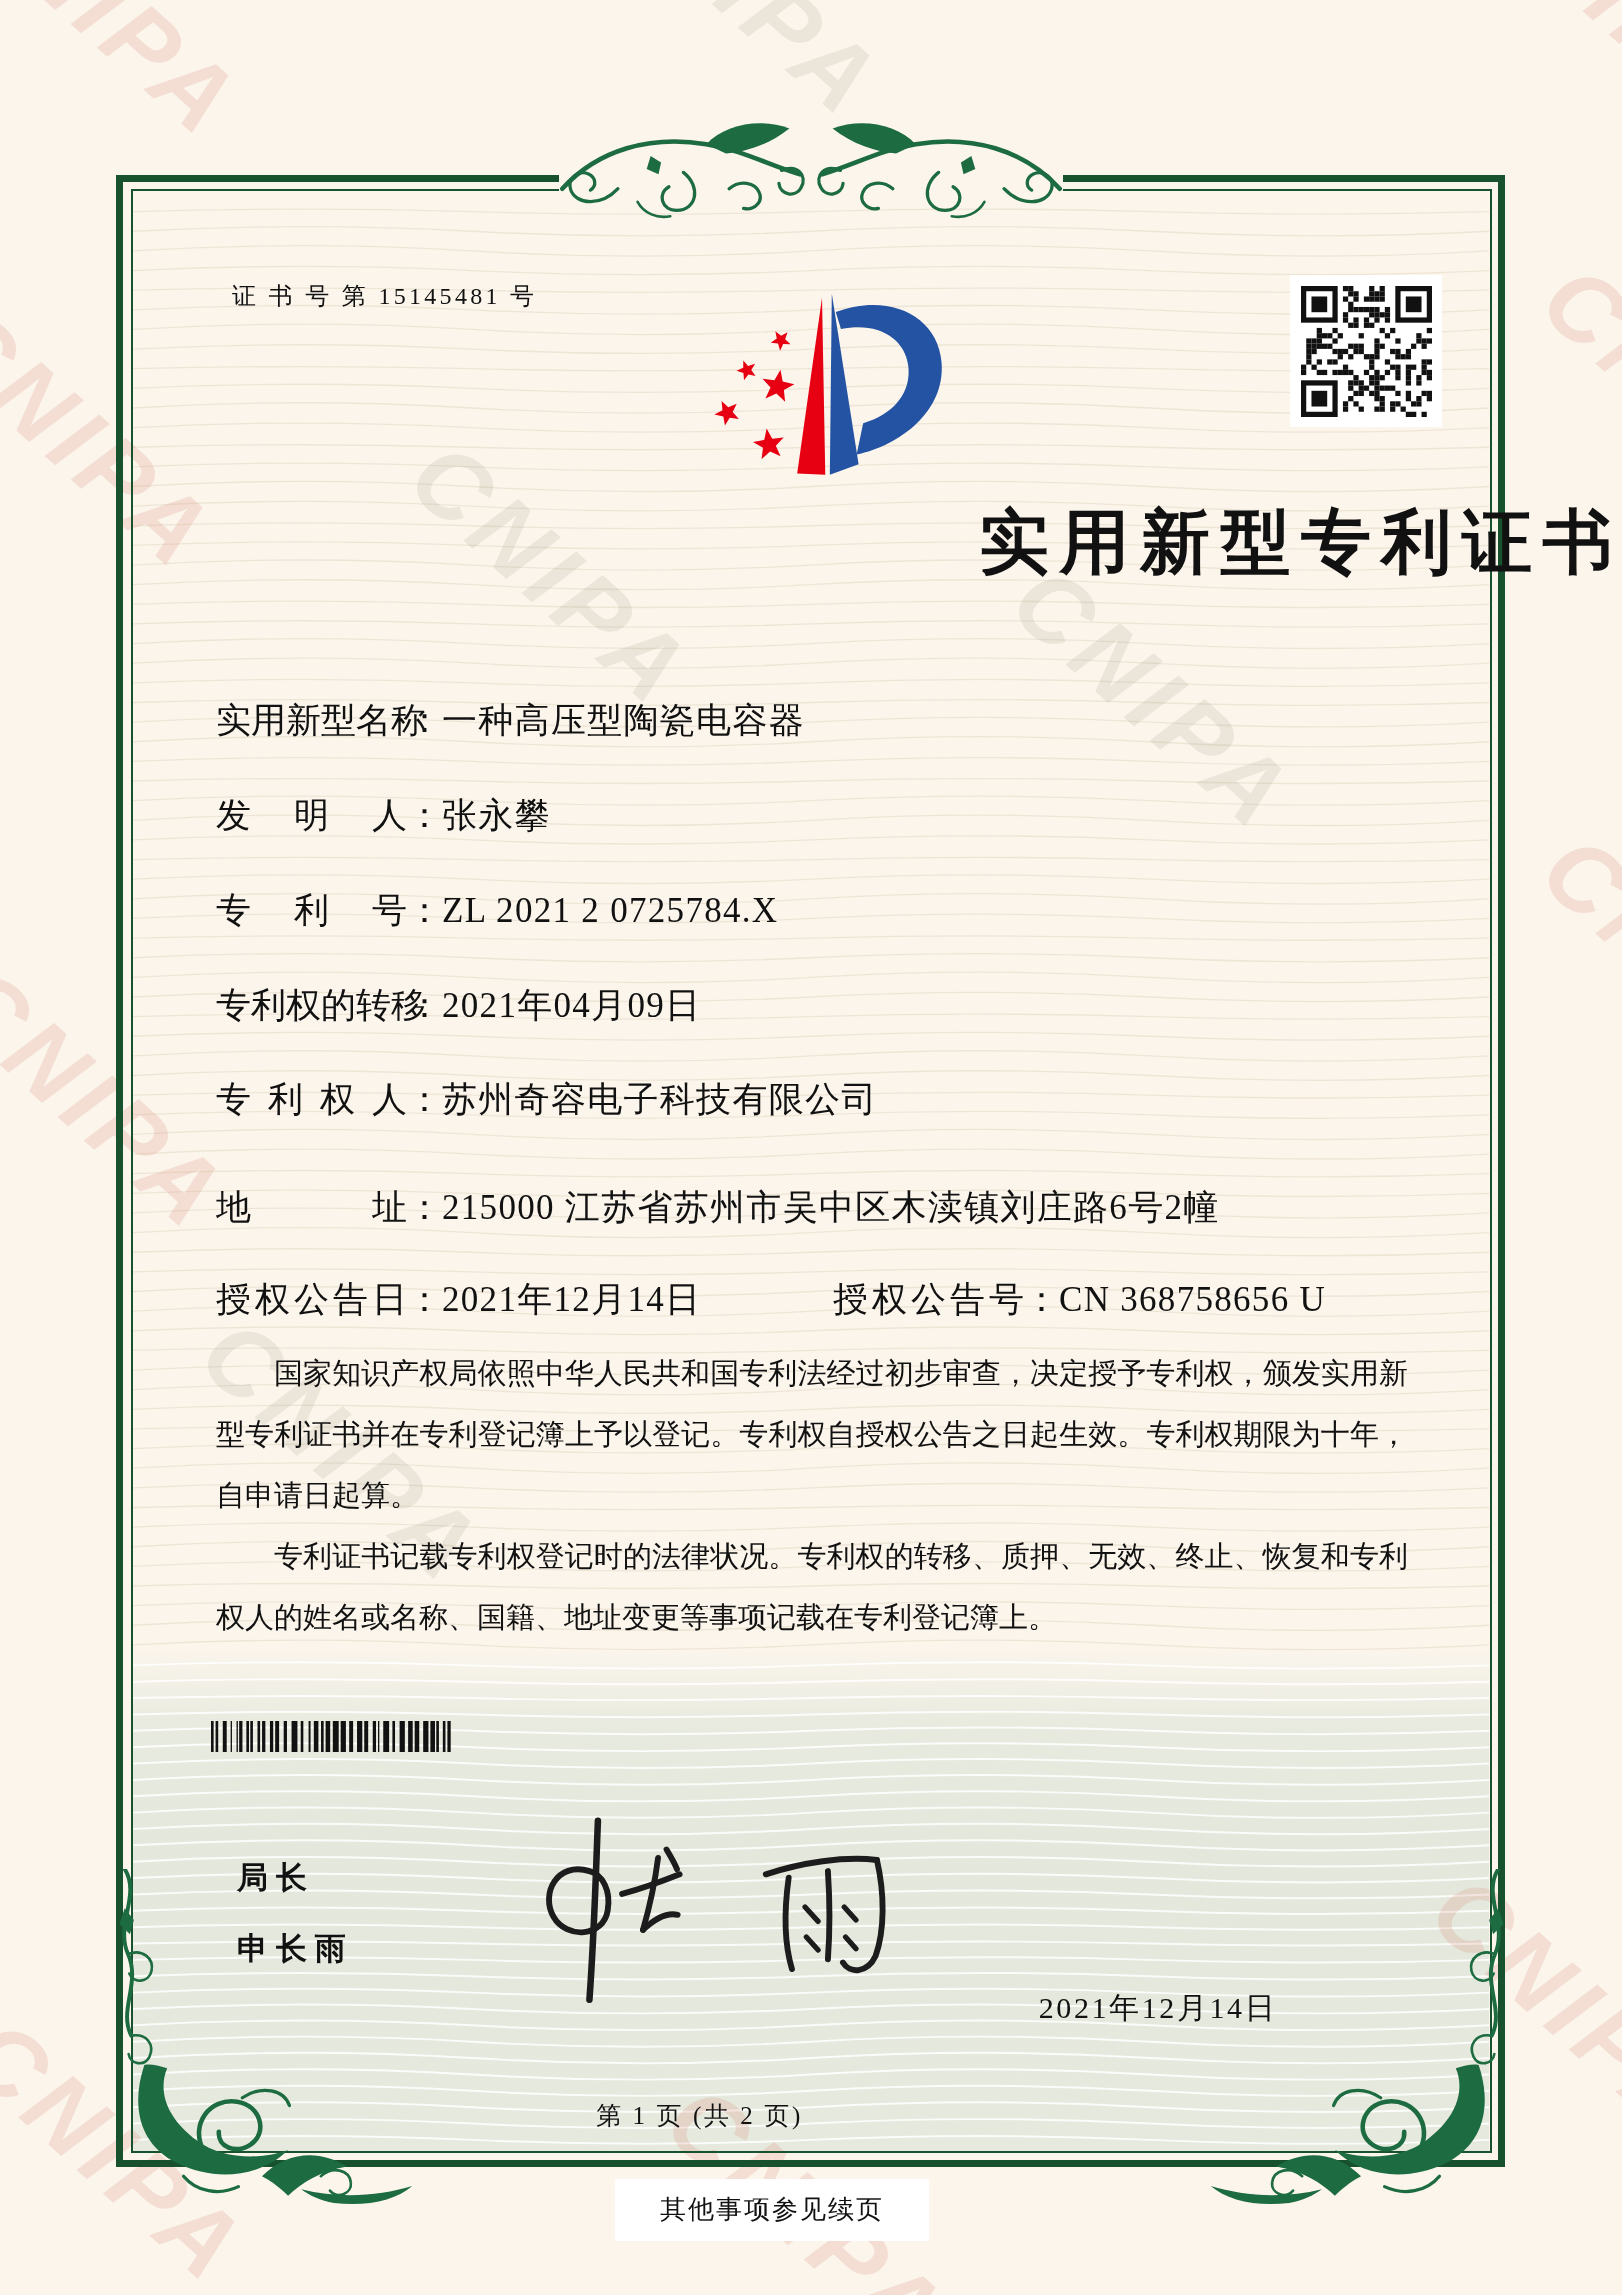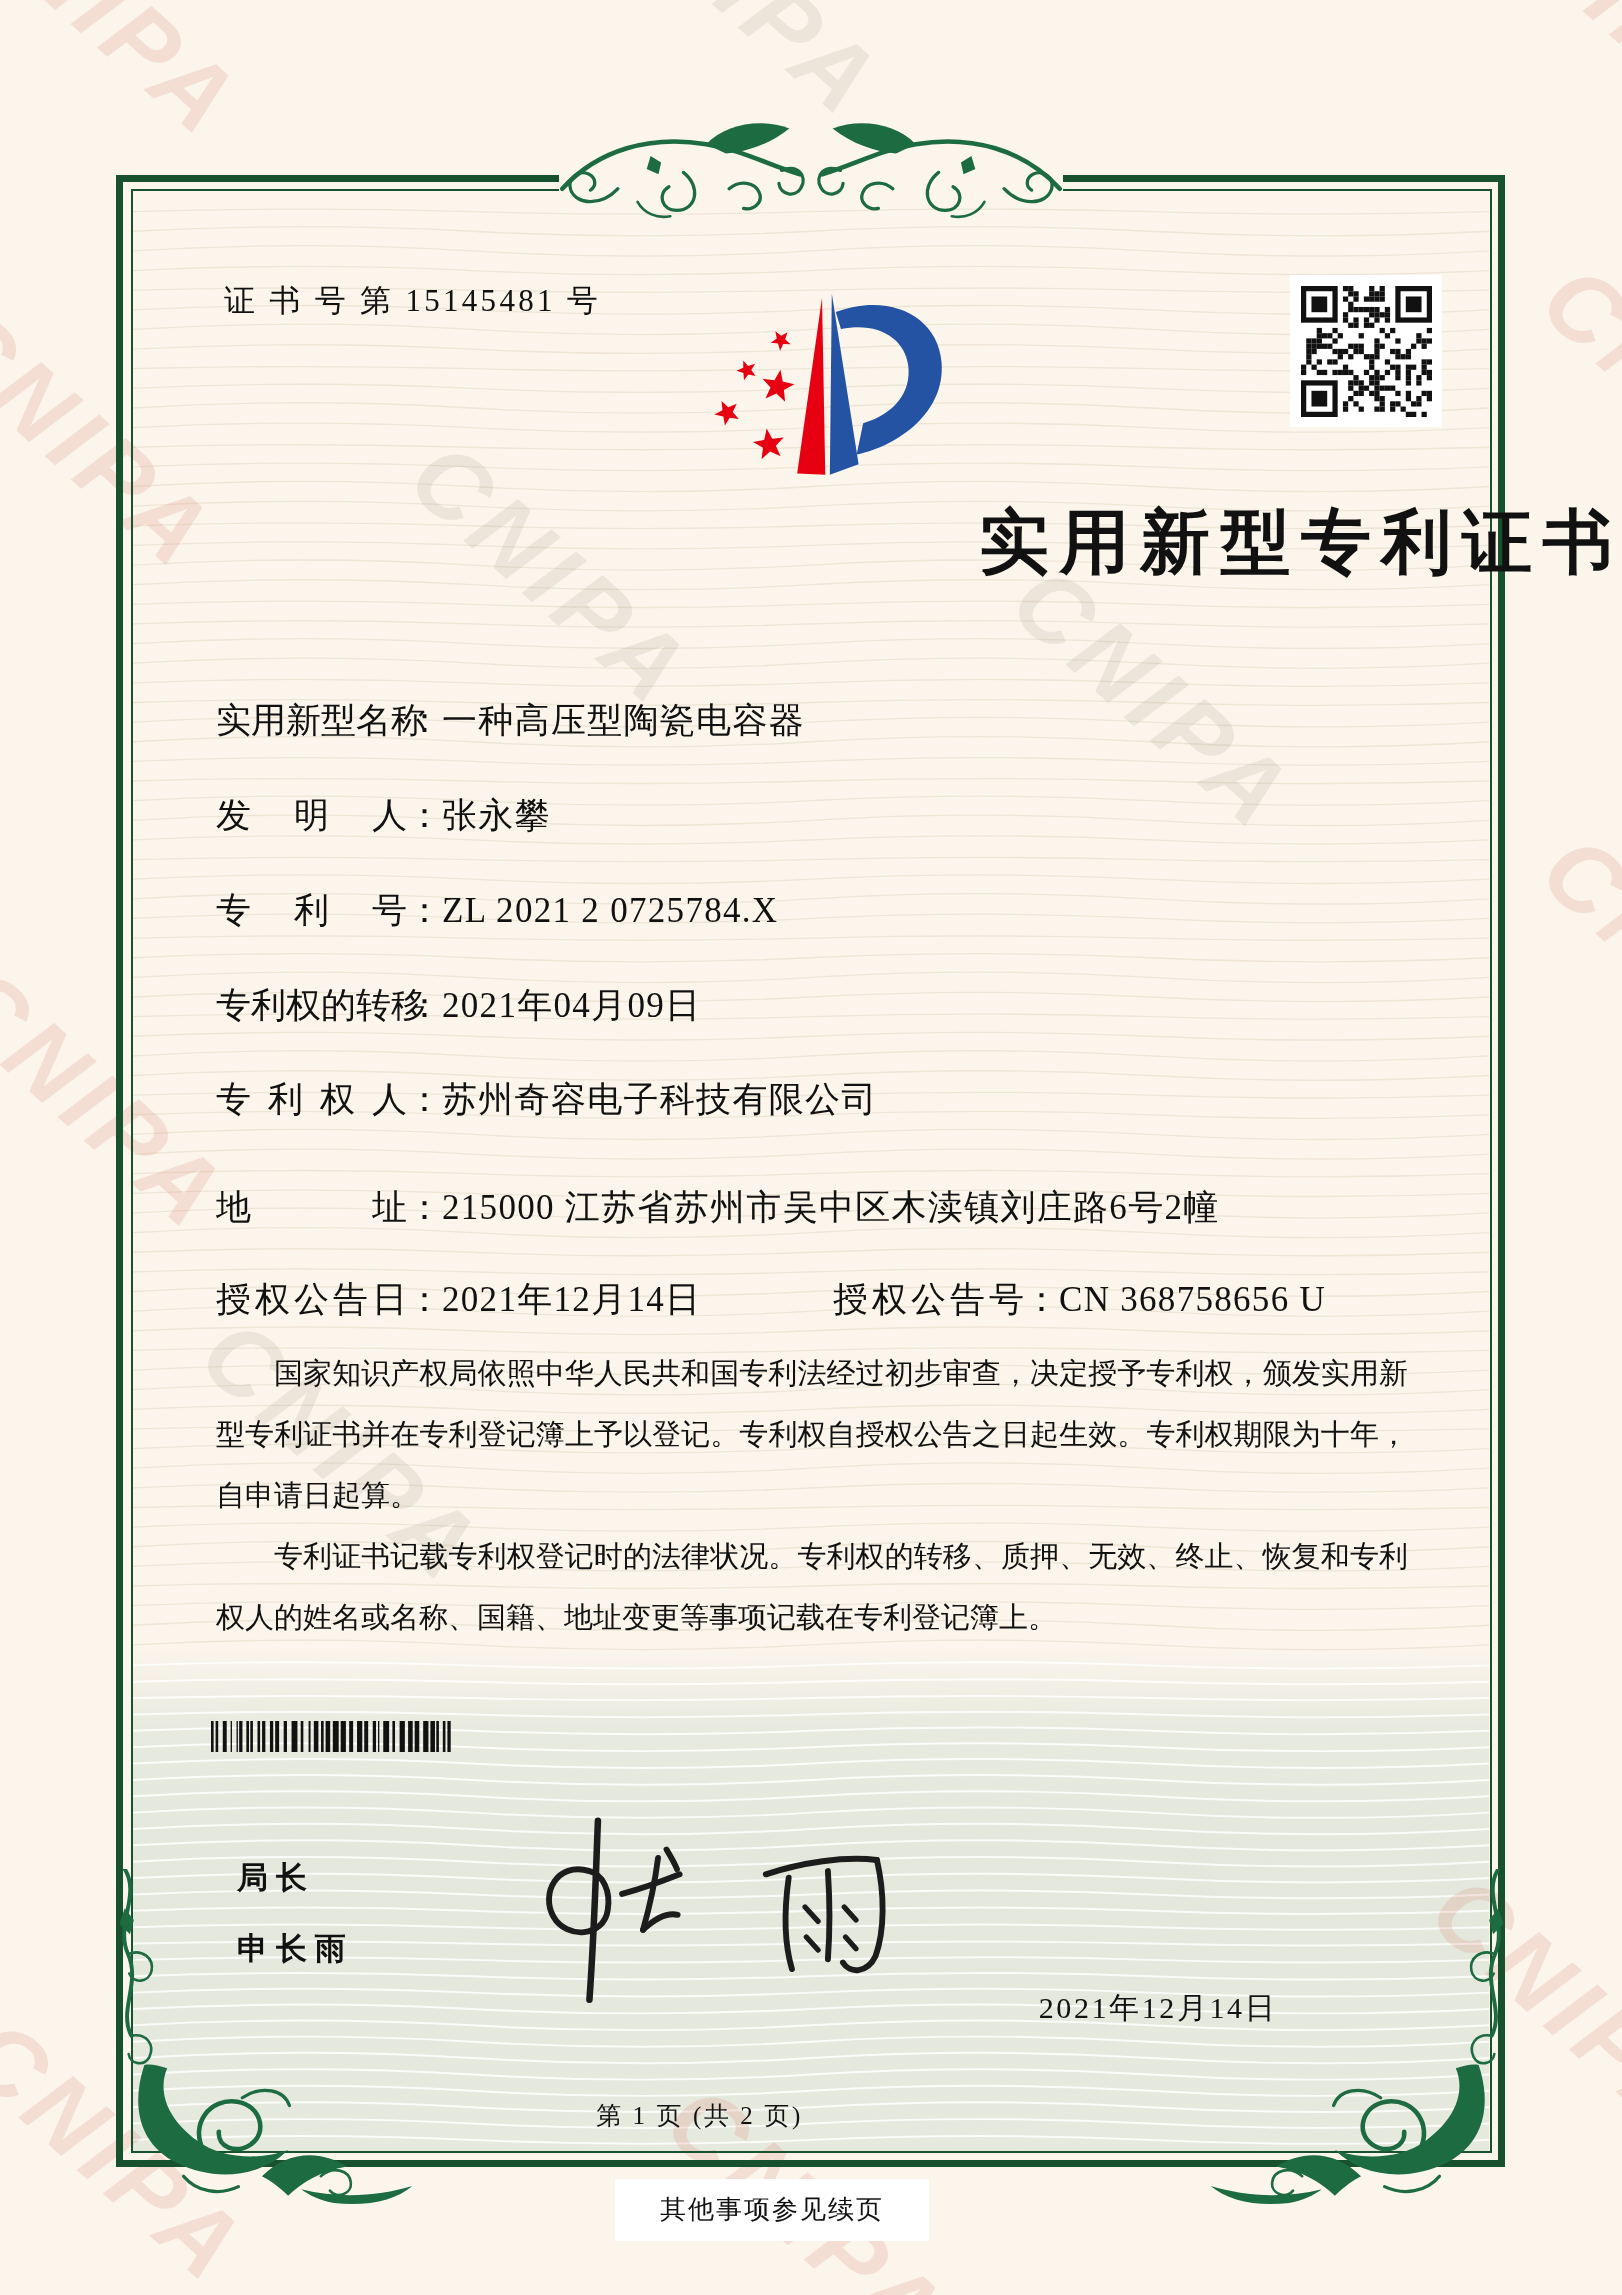--- a/index.html
+++ b/index.html
@@ -35,21 +35,21 @@
     position:absolute;left:131px;top:189px;width:1357px;height:1960px;
     border:2px solid #17512e;z-index:3;
   }
   
   .orn{position:absolute;z-index:4;pointer-events:none;}
   #orn-top{left:559px;top:110px;width:504px;height:164px;}
   #orn-bl{left:105px;top:1869px;width:327px;height:366px;}
   #orn-br{left:1191px;top:1869px;width:327px;height:366px;}
   
   .content{position:absolute;z-index:5;}
-  #cert-no{left:224px;top:280px;font-size:31px;letter-spacing:3.3px;}
+  #cert-no{left:232px;top:280px;font-size:24px;letter-spacing:3.3px;}
   #logo{left:692px;top:274px;width:277px;height:218px;}
   #qr-box{left:1290px;top:275px;width:152px;height:152px;background:#fff;}
   #qr{position:absolute;left:10.5px;top:10.5px;width:131px;height:131px;}
   #title{
     left:0;top:496px;width:1623px;text-align:right;
     font-size:70px;font-weight:bold;letter-spacing:10.5px;
   }
   .frow{position:absolute;left:216px;width:1230px;font-size:35px;white-space:nowrap;}
   .flabel{display:inline-block;width:191px;text-align:justify;text-align-last:justify;vertical-align:top;}
   .fcolon{display:inline-block;}

